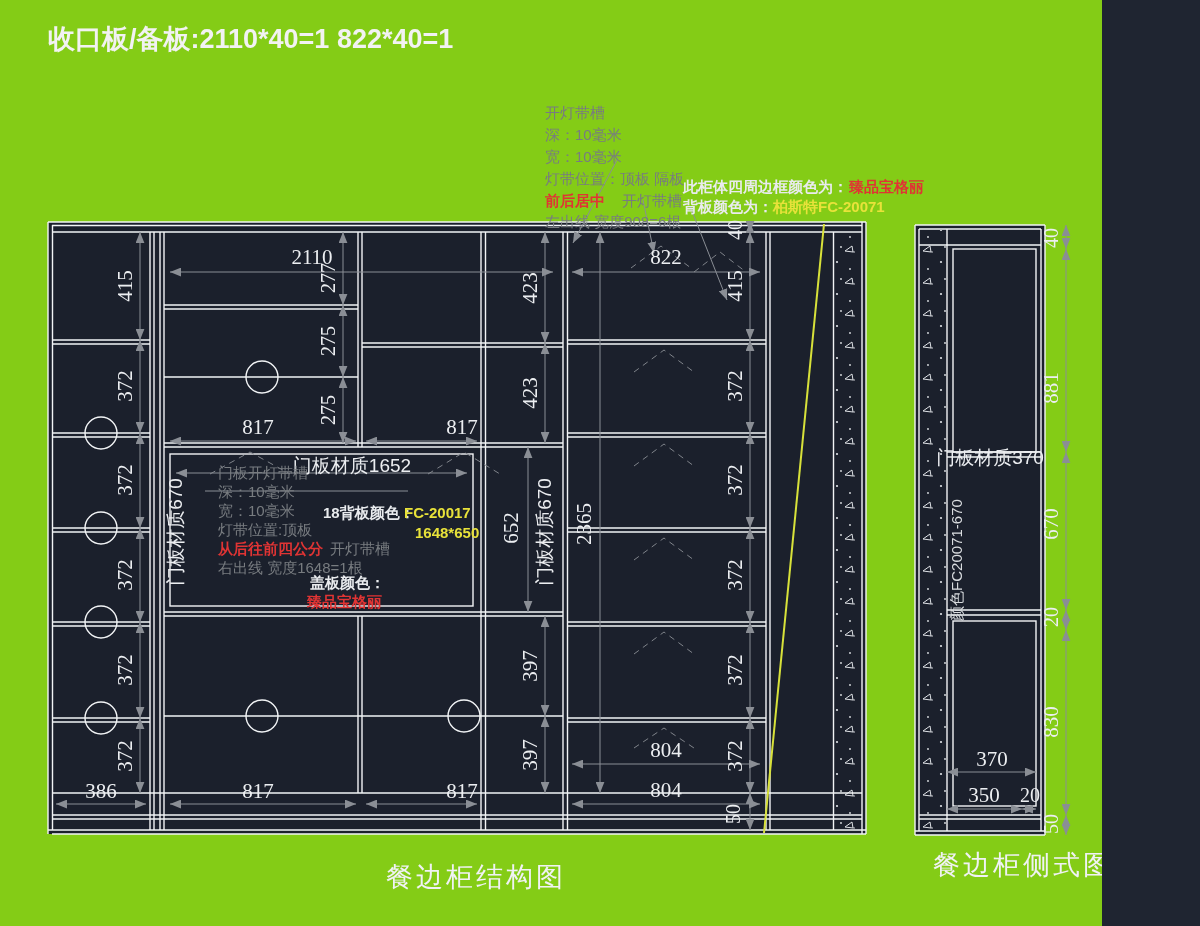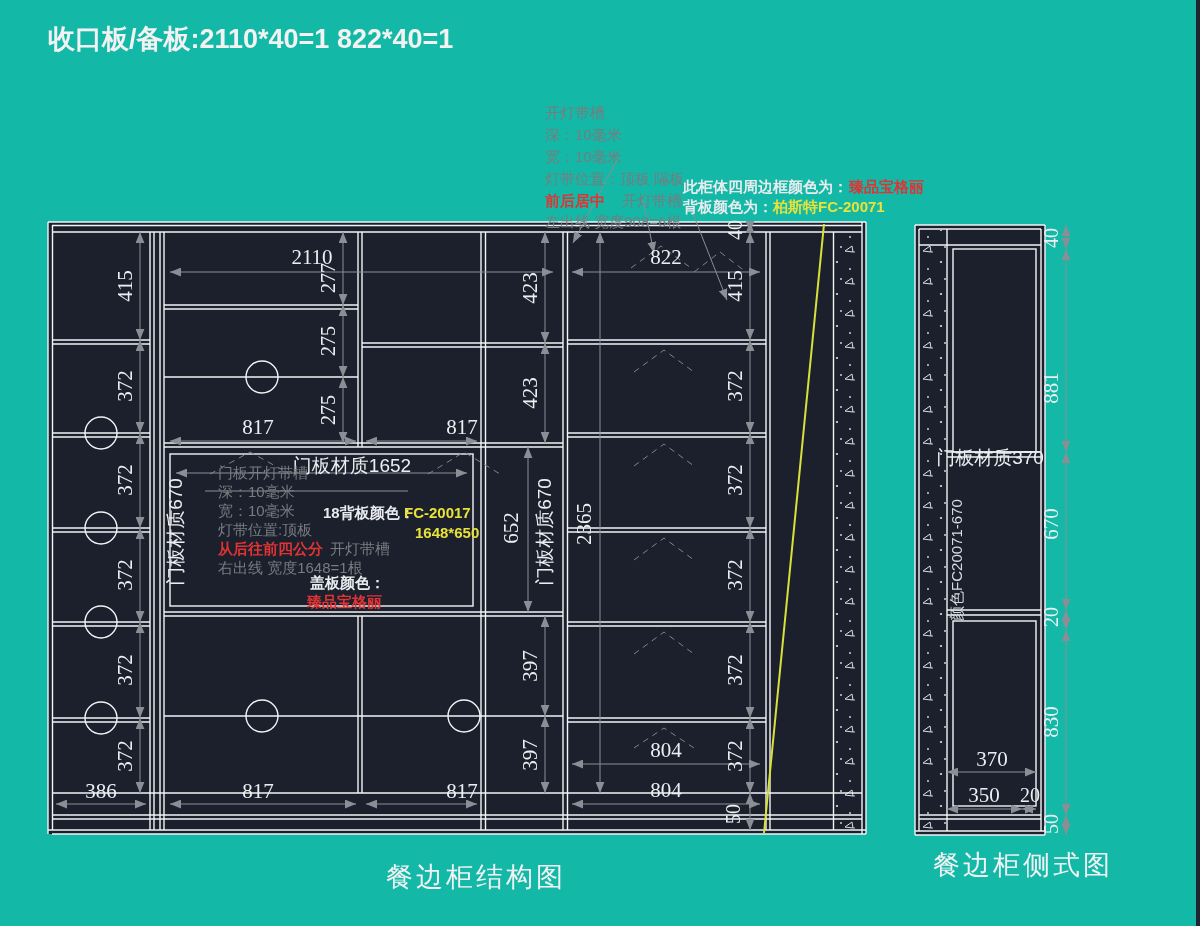--- a/index.html
+++ b/index.html
@@ -1,16 +1,16 @@
 <!DOCTYPE html>
 <html><head>
 <meta charset="utf-8">
 <style>
   html,body{margin:0;padding:0;background:#1f2531;}
-  #stage{position:relative;width:1196px;height:926px;background:#14b8a6;overflow:hidden;
+  #stage{position:relative;width:1102px;height:926px;background:#84cc16;overflow:hidden;
          font-family:"Liberation Sans",sans-serif;}
   svg{display:block}
   .wline{stroke:#f2f4f6;stroke-width:1.4;fill:none}
   .dline{stroke:#8a8e95;stroke-width:1;fill:none}
   .dash{stroke:#80848b;stroke-width:1;fill:none;stroke-dasharray:6 5}
   .dt{fill:#eceef1;font-family:"Liberation Serif",serif;font-size:21px;text-anchor:middle}
   .dts{fill:#eceef1;font-family:"Liberation Serif",serif;font-size:20px;text-anchor:middle}
   .wcjk{fill:#eceef1;font-family:"Liberation Sans",sans-serif;font-size:19px;text-anchor:middle}
   .note{fill:#787c80;font-family:"Liberation Sans",sans-serif;font-size:15px;text-anchor:start}
   .noteb{fill:#e9ebee;font-family:"Liberation Sans",sans-serif;font-size:15px;font-weight:bold;text-anchor:start}

